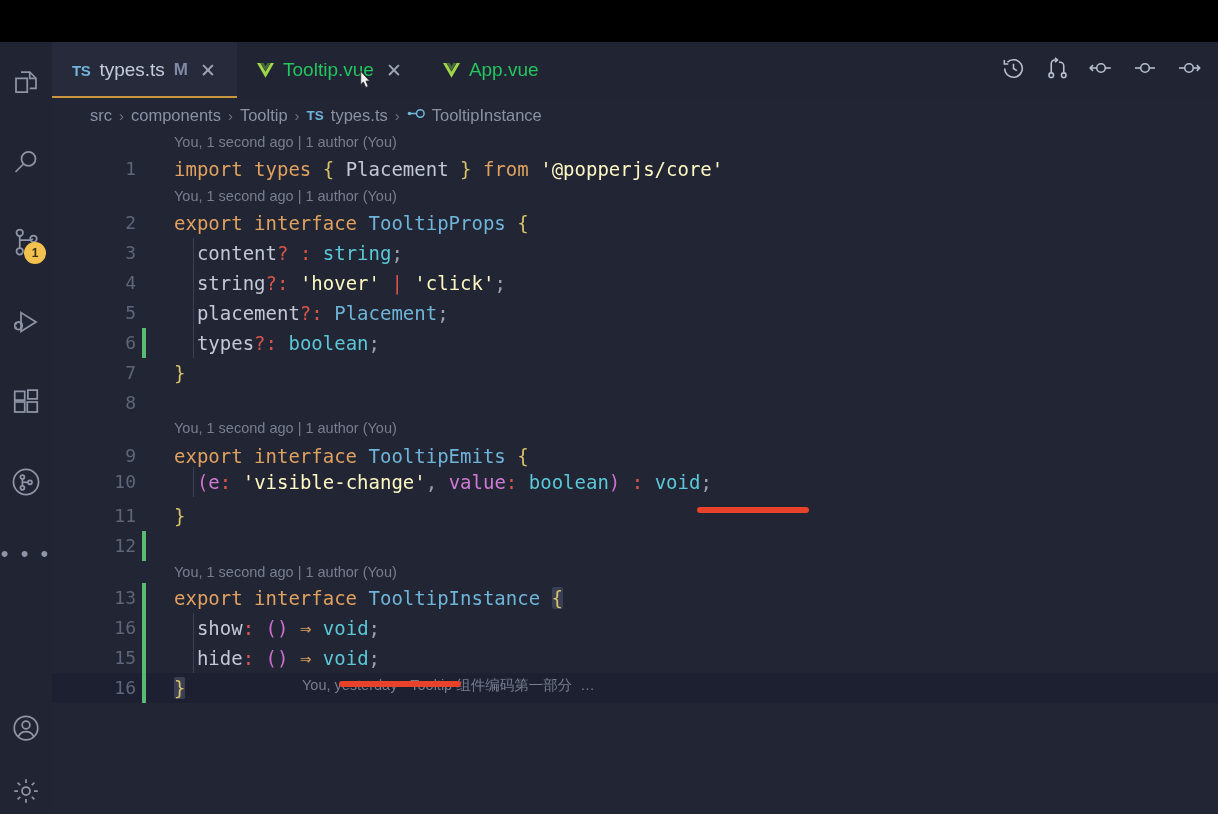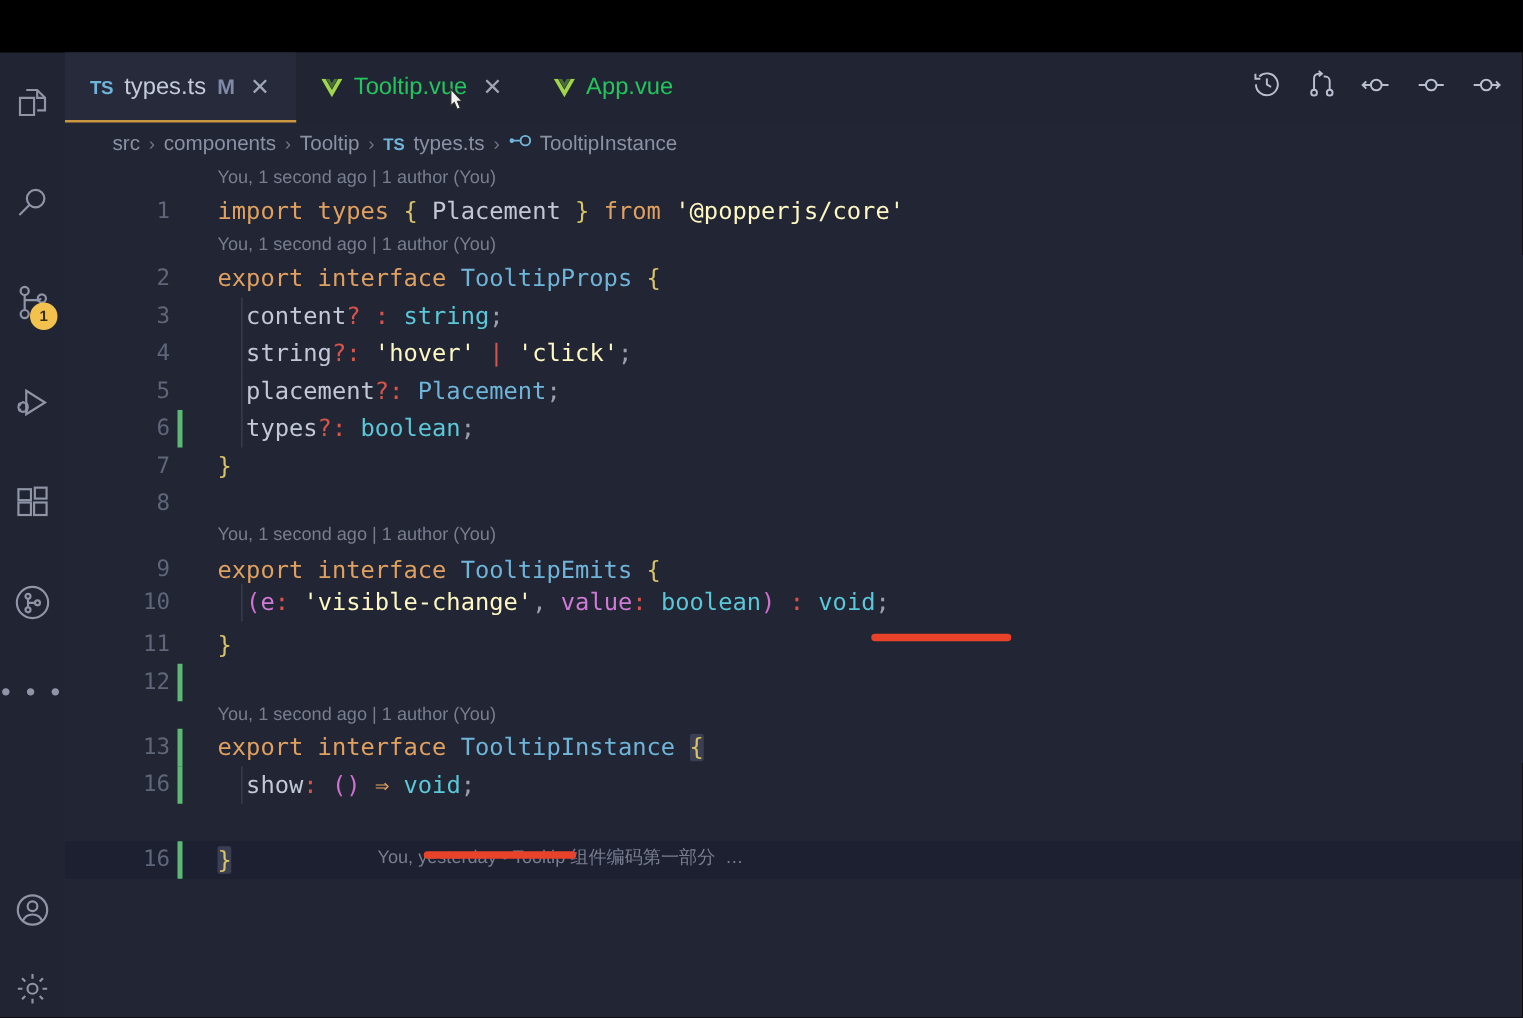--- a/index.html
+++ b/index.html
@@ -487,20 +487,26 @@
         <span class="codetext"><span class="t-kw">export</span> <span class="t-kw">interface</span> <span class="t-iface">TooltipInstance</span> <span class="t-brace bracket-hl">{</span></span>
       </div>
 
       <div class="row" style="top:481px">
         <span class="lnum">16</span>
         <span class="gutter-change"></span>
         <span class="indent-guide"></span>
         <span class="codetext">  <span class="t-plain">show</span><span class="t-op">:</span> <span class="t-paren">()</span> <span class="t-arrow">⇒</span> <span class="t-type">void</span><span class="t-punc">;</span></span>
       </div>
 
+      <div class="row" style="top:511px">
+        <span class="lnum">15</span>
+        <span class="gutter-change"></span>
+        <span class="indent-guide"></span>
+        <span class="codetext">  <span class="t-plain">hide</span><span class="t-op">:</span> <span class="t-paren">()</span> <span class="t-arrow">⇒</span> <span class="t-type">void</span><span class="t-punc">;</span></span>
+      </div>
 
       <div class="row" style="top:541px">
         <span class="lnum">16</span>
         <span class="gutter-change"></span>
         <span class="codetext"><span class="t-brace bracket-hl">}</span></span>
         <span class="blame-txt" style="left:250px; top:3px;">You, yesterday • Tooltip 组件编码第一部分  …</span>
       </div>
 
       <div class="annot" style="left:645px; top:375px; width:112px;"></div>
       <div class="annot" style="left:287px; top:549px; width:122px;"></div>

